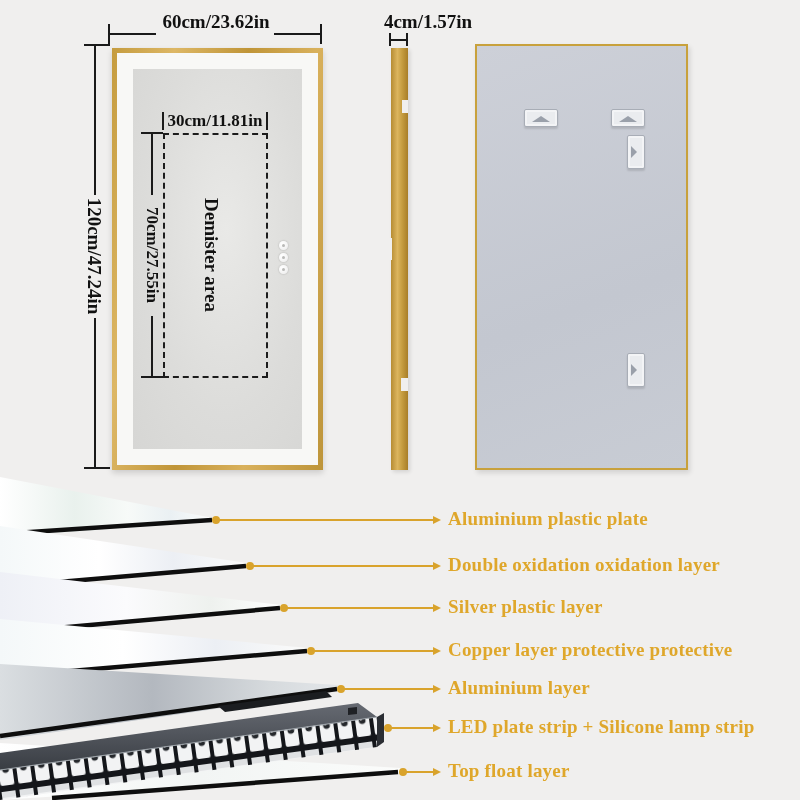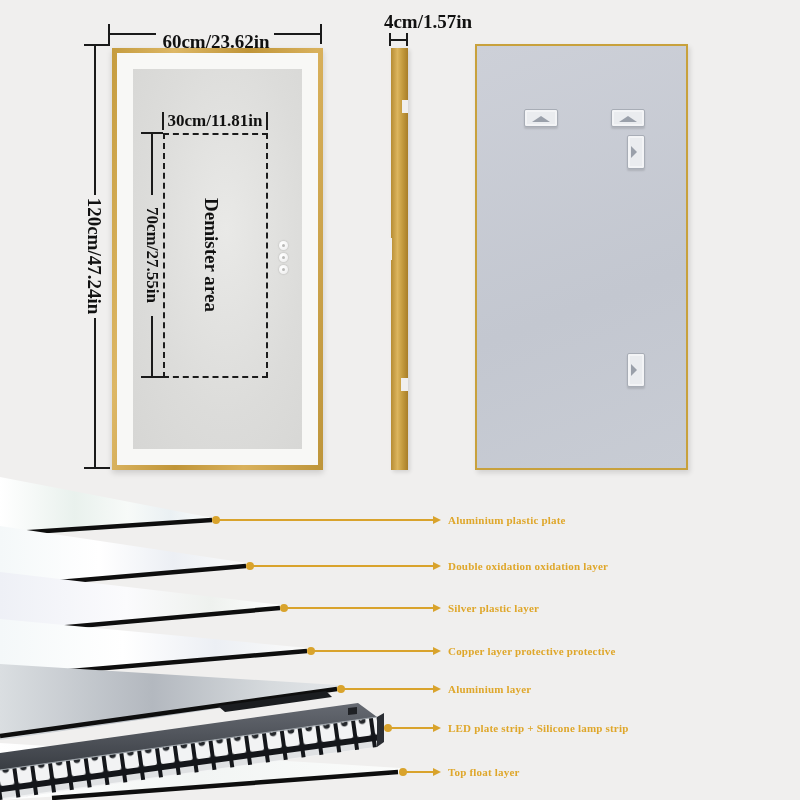--- a/index.html
+++ b/index.html
@@ -45,30 +45,30 @@
   .v-slot::after{content:"";position:absolute;left:3px;top:50%;transform:translateY(-50%);
     border-top:6px solid transparent;border-bottom:6px solid transparent;border-left:6px solid #9aa0aa;}
 
   
   .callout{position:absolute;left:0;right:0;height:0;}
   .c-line{position:absolute;top:-1px;height:0;border-top:2px solid #d9a32c;}
   .c-line::before{content:"";position:absolute;left:-3px;top:-5px;width:8px;height:8px;border-radius:50%;background:#d9a32c;}
   .c-line::after{content:"";position:absolute;right:-3px;top:-5px;
     border-top:4px solid transparent;border-bottom:4px solid transparent;border-left:8px solid #d9a32c;}
   .c-label{position:absolute;left:448px;top:0;transform:translateY(-54%);
-    font-weight:700;font-size:11px;color:#dfa72b;white-space:nowrap;letter-spacing:.2px;}
+    font-weight:700;font-size:19px;color:#dfa72b;white-space:nowrap;letter-spacing:.2px;}
 </style>
 </head>
 <body>
 
 <div id="stage">
 
   <div>
 
-    <div class="dim-text" style="left:152px;top:11px;width:128px;margin-top:20px;">60cm/23.62in</div>
+    <div class="dim-text" style="left:152px;top:11px;width:128px;">60cm/23.62in</div>
     <div class="tick" style="left:108px;top:24px;width:2px;height:20px;"></div>
     <div class="tick" style="left:320px;top:24px;width:2px;height:20px;"></div>
     <div class="dline" style="left:110px;top:33px;width:46px;height:2px;"></div>
     <div class="dline" style="left:274px;top:33px;width:46px;height:2px;"></div>
 
     <div class="tick" style="left:84px;top:44px;width:26px;height:2px;"></div>
     <div class="tick" style="left:84px;top:467px;width:26px;height:2px;"></div>
     <div class="dline" style="left:94px;top:46px;width:2px;height:149px;"></div>
     <div class="dline" style="left:94px;top:318px;width:2px;height:150px;"></div>
     <div class="dim-text rot90" style="left:35px;top:246px;width:120px;height:20px;">120cm/47.24in</div>

